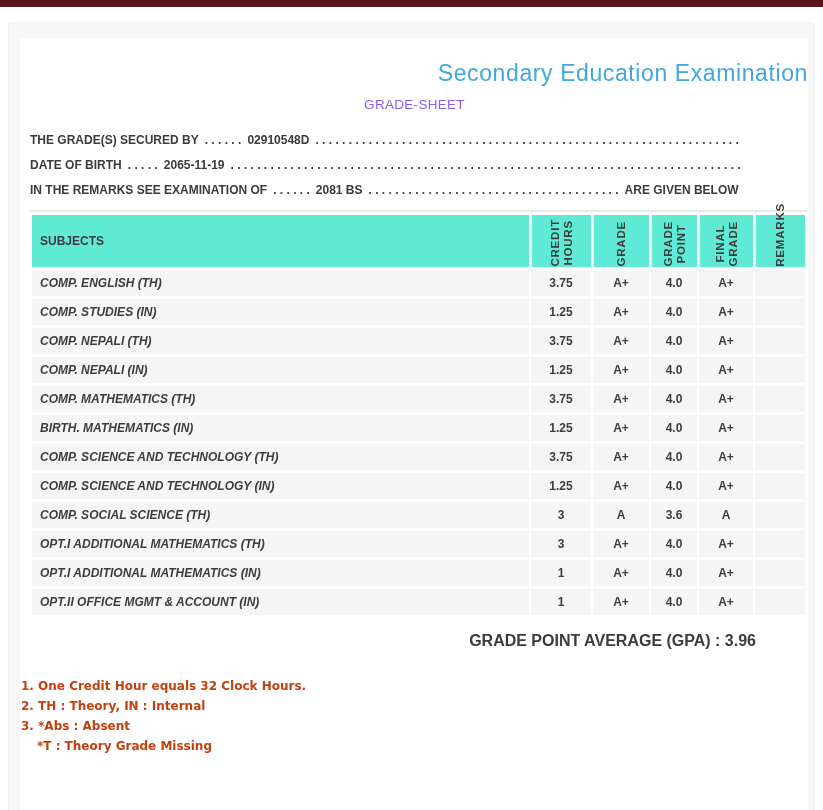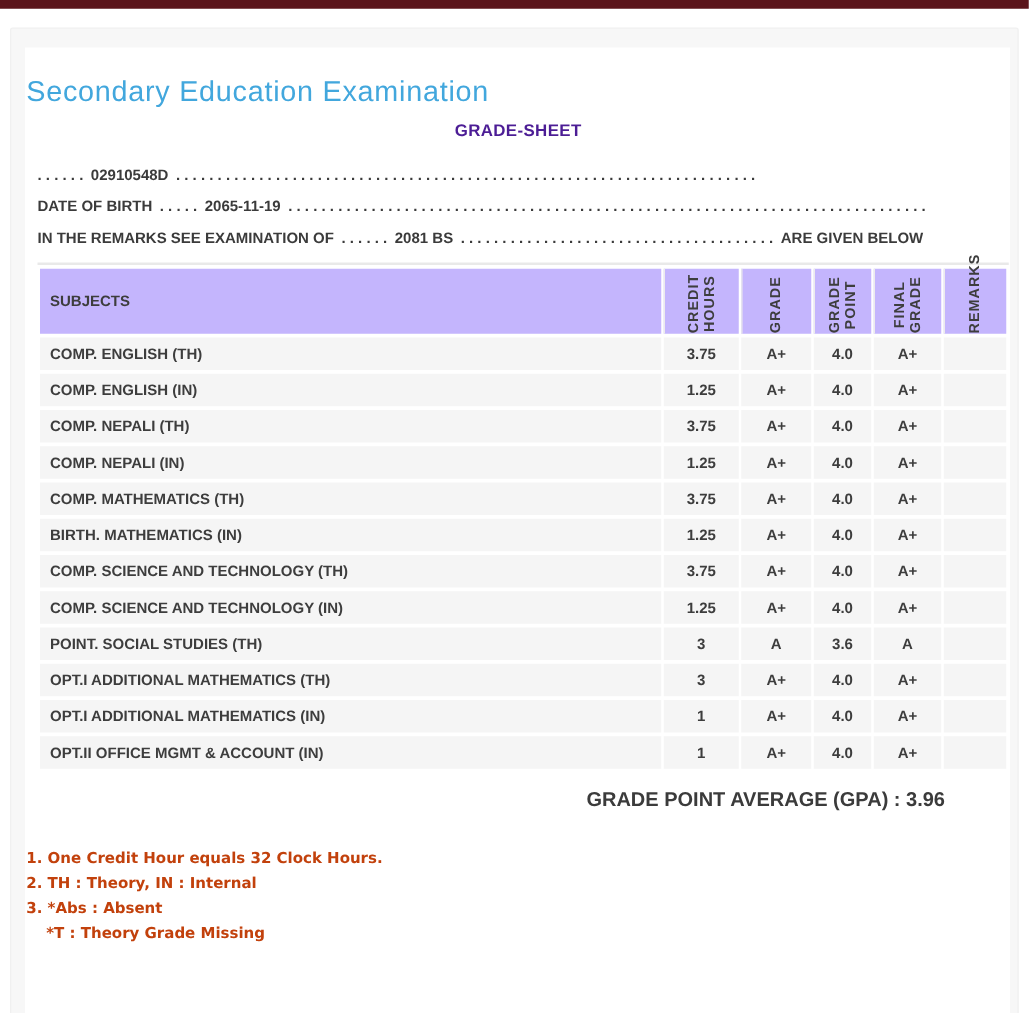--- a/index.html
+++ b/index.html
@@ -4,43 +4,43 @@
 <style>
   * { margin: 0; padding: 0; box-sizing: border-box; }
   html, body { width: 823px; height: 810px; overflow: hidden; background: #ffffff;
                font-family: "Liberation Sans", sans-serif; }
   .top-bar { position: absolute; left: 0; top: 0; width: 823px; height: 7px; background: #5a141a; }
   .panel { position: absolute; left: 8px; top: 22px; width: 807px; height: 820px;
            background: #f7f7f7; border: 1px solid #f0f0f0; border-radius: 2px;
            padding: 15px 8px 0 11px; }
   .card { background: #ffffff; width: 788px; min-height: 790px; padding: 22px 0 20px 1px; }
 
-  .page-title { text-align: left; font-size: 23px; font-weight: 400; color: #42a7dd;
+  .page-title { text-align: right; font-size: 23px; font-weight: 400; color: #42a7dd;
                 letter-spacing: 0.6px; }
-  .sheet-subtitle { text-align: center; font-size: 13.5px; font-weight: bold; color: #4c1d95;
+  .sheet-subtitle { text-align: center; font-size: 13.5px; font-weight: normal; color: #8b5cf6;
                     margin-top: 10px; letter-spacing: 0.3px; }
 
   .info-block { margin: 16px 0 0 9px; width: 710px; }
   .info-line { display: flex; align-items: baseline; gap: 6px; white-space: nowrap;
                overflow: hidden; height: 25px; line-height: 25px;
                font-size: 12px; font-weight: bold; color: #3b3b3b; }
   .info-line span { flex: 0 0 auto; }
 
   table.grade-table { margin: 7px 0 0 9px; width: 777px; border-collapse: separate;
                       border-spacing: 2px 3px; border-top: 2px solid #e9e9e9; }
   th, td { font-size: 12px; font-weight: bold; color: #3d3d3d; }
-  th { background: #c4b5fd; vertical-align: bottom; }
+  th { background: #5eead4; vertical-align: bottom; }
   th.subjects-th { text-align: left; padding: 0 0 0 8px; vertical-align: middle; }
   th.vcol { border-left: 1px solid #ececec; }
   .vwrap { height: 52px; display: flex; align-items: flex-end; justify-content: center;
            overflow: visible; }
   .vlabel { writing-mode: vertical-rl; transform: rotate(180deg); white-space: pre-line;
             font-size: 11.5px; letter-spacing: 0.8px; line-height: 13px; }
   td { background: #f5f5f5; height: 26px; text-align: center; }
-  td.subject-cell { text-align: left; padding-left: 8px; }
+  td.subject-cell { text-align: left; padding-left: 8px; font-style: italic; }
   col.c-subject { width: 497px; } col.c-credit { width: 60px; } col.c-grade { width: 56px; }
   col.c-gpoint { width: 46px; } col.c-fgrade { width: 54px; } col.c-remarks { width: 50px; }
 
   .gpa-line { margin-top: 14px; text-align: right; padding-right: 52px;
               font-size: 16px; font-weight: bold; color: #3b3b3b; }
 
   .footnotes { margin: 26px 0 0 0; font-family: "DejaVu Sans", sans-serif;
                font-size: 12px; font-weight: bold; color: #c2410c; }
   .footnote { line-height: 20px; }
   .footnote.indented { padding-left: 16px; }
@@ -51,20 +51,21 @@
 <div class="top-bar"></div>
 
 <div class="panel">
   <div class="card">
 
     <div class="page-title">Secondary Education Examination</div>
     <div class="sheet-subtitle">GRADE-SHEET</div>
 
     <div class="info-block">
       <div class="info-line">
+        <span>THE GRADE(S) SECURED BY</span>
         <span>. . . . . .</span>
         <span>02910548D</span>
         <span>. . . . . . . . . . . . . . . . . . . . . . . . . . . . . . . . . . . . . . . . . . . . . . . . . . . . . . . . . . . . . . . . . . . . . .</span>
       </div>
       <div class="info-line">
         <span>DATE OF BIRTH</span>
         <span>. . . . .</span>
         <span>2065-11-19</span>
         <span>. . . . . . . . . . . . . . . . . . . . . . . . . . . . . . . . . . . . . . . . . . . . . . . . . . . . . . . . . . . . . . . . . . . . . . . . . . . . . . . .</span>
       </div>
@@ -122,21 +123,21 @@
       <tbody>
         <tr>
           <td class="subject-cell">COMP. ENGLISH (TH)</td>
           <td>3.75</td>
           <td>A+</td>
           <td>4.0</td>
           <td>A+</td>
           <td></td>
         </tr>
         <tr>
-          <td class="subject-cell">COMP. ENGLISH (IN)</td>
+          <td class="subject-cell">COMP. STUDIES (IN)</td>
           <td>1.25</td>
           <td>A+</td>
           <td>4.0</td>
           <td>A+</td>
           <td></td>
         </tr>
         <tr>
           <td class="subject-cell">COMP. NEPALI (TH)</td>
           <td>3.75</td>
           <td>A+</td>
@@ -178,21 +179,21 @@
         </tr>
         <tr>
           <td class="subject-cell">COMP. SCIENCE AND TECHNOLOGY (IN)</td>
           <td>1.25</td>
           <td>A+</td>
           <td>4.0</td>
           <td>A+</td>
           <td></td>
         </tr>
         <tr>
-          <td class="subject-cell">POINT. SOCIAL STUDIES (TH)</td>
+          <td class="subject-cell">COMP. SOCIAL SCIENCE (TH)</td>
           <td>3</td>
           <td>A</td>
           <td>3.6</td>
           <td>A</td>
           <td></td>
         </tr>
         <tr>
           <td class="subject-cell">OPT.I ADDITIONAL MATHEMATICS (TH)</td>
           <td>3</td>
           <td>A+</td>

